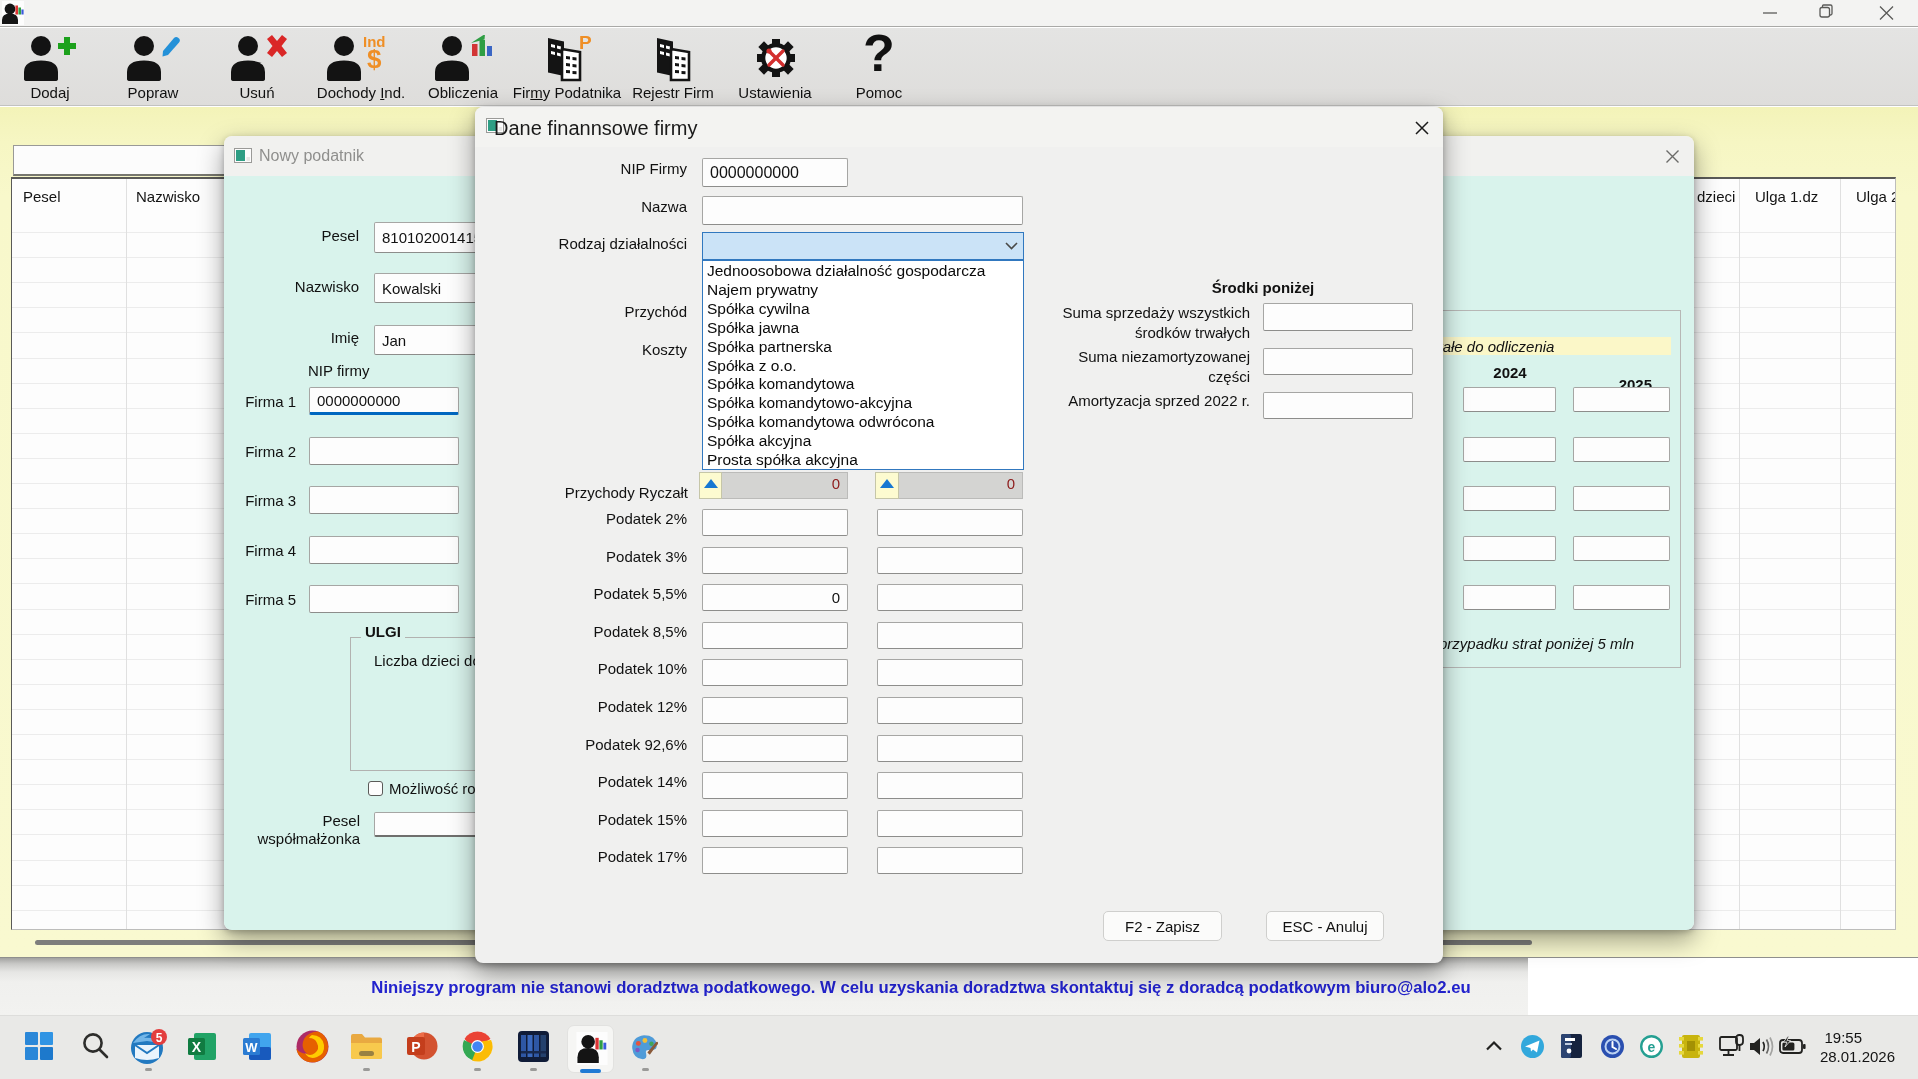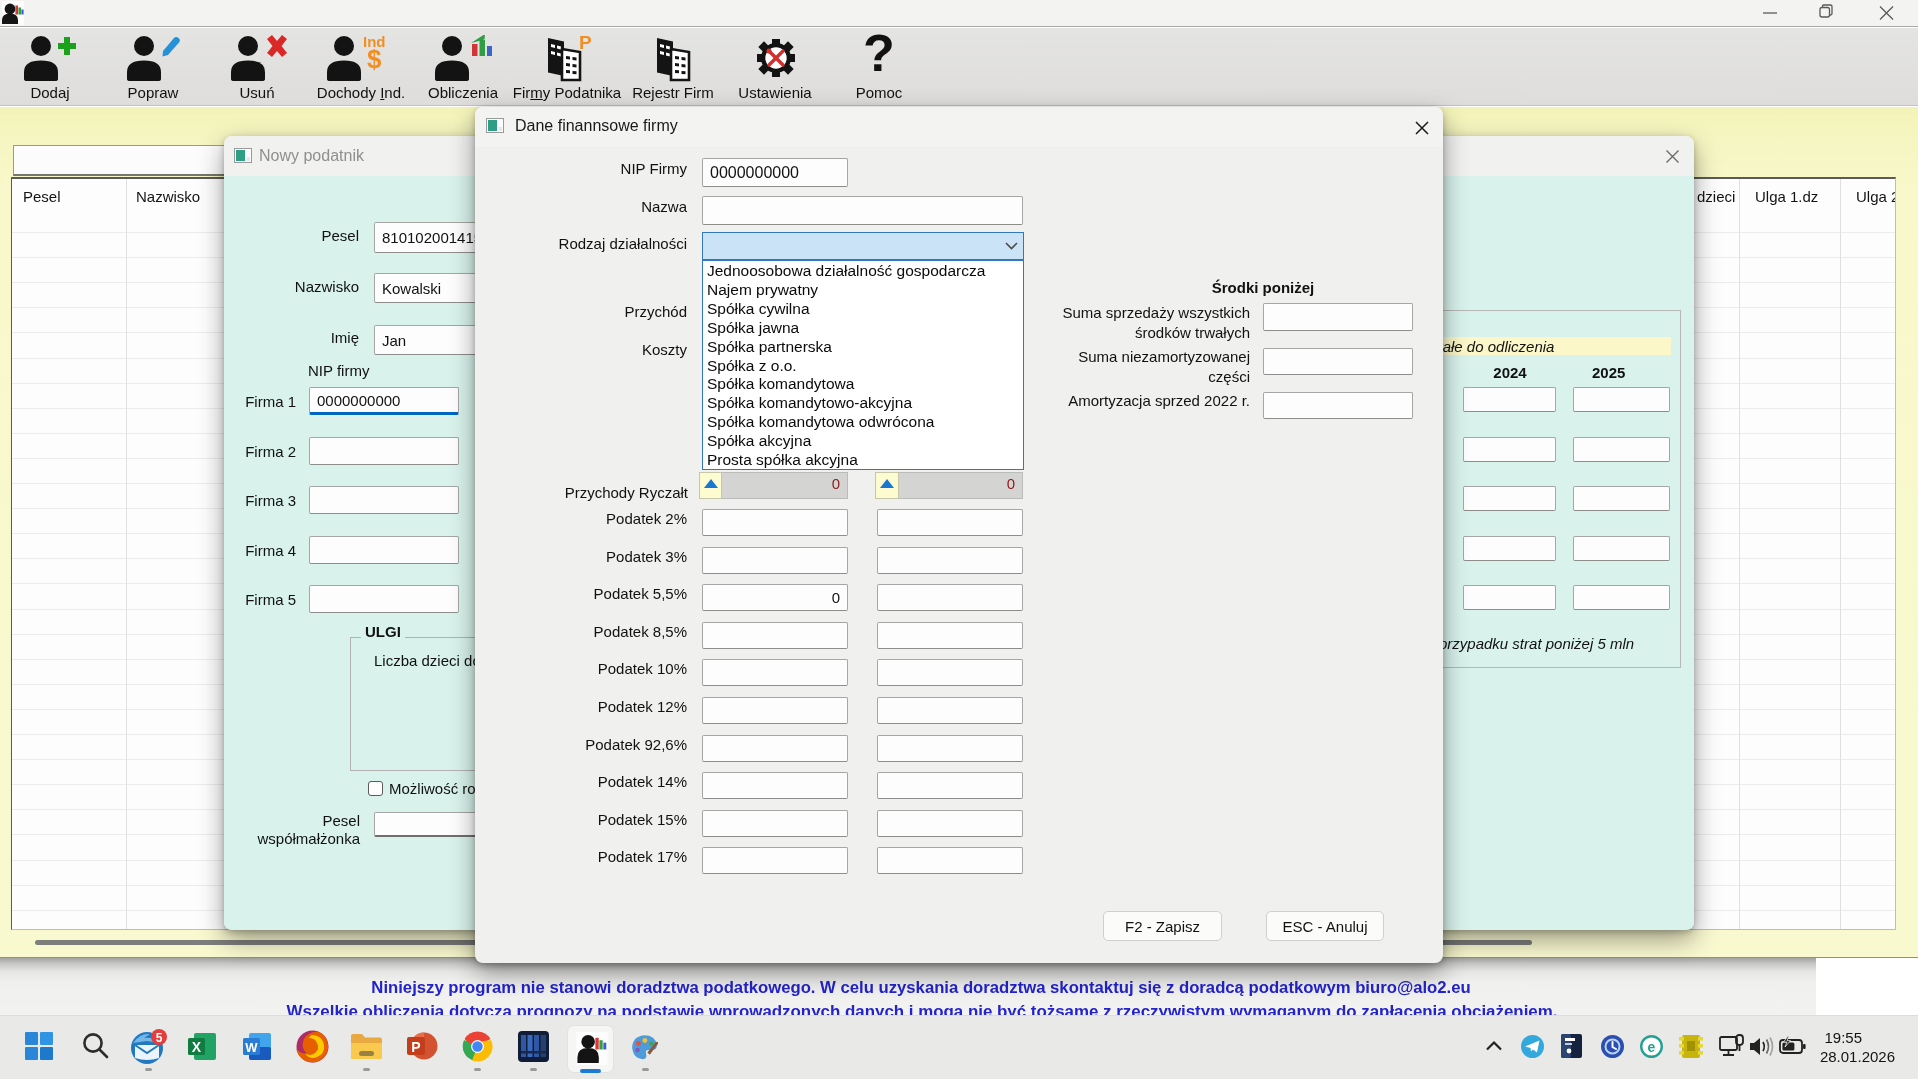--- a/index.html
+++ b/index.html
@@ -6,21 +6,21 @@
   html,body { width:1918px; height:1079px; overflow:hidden; }
   body { font-family:"Liberation Sans", sans-serif; position:relative; background:#fff; }
   .ab { position:absolute; }
   #titlebar { left:0; top:0; width:1918px; height:27px; background:#f3f3f2; border-bottom:1px solid #a9a9a7; }
   #toolbar { left:0; top:28px; width:1918px; height:78px; background:linear-gradient(180deg,#e4e4e3,#dedddb); border-bottom:1px solid #c2c2c0; }
   .titem { top:7px; height:66px; text-align:center; }
   .titem .lbl { position:absolute; bottom:0; left:50%; transform:translateX(-50%); font-size:15px; color:#111; white-space:nowrap; }
   #main { left:0; top:107px; width:1918px; height:851px;
      background:linear-gradient(180deg,#f3f3b8 0px,#f6f6c3 35px,#f8f8cb 90px,#f9f9d0 100%);
      border-bottom:1px solid #8f8f8d; }
-  #desktop { left:0; top:958px; width:1816px; height:57px;
+  #desktop { left:0; top:958px; width:1528px; height:57px;
      background:linear-gradient(180deg,#a2a2a0 0px,#c9c9c7 6px,#e6e6e4 14px,#f0f0ee 24px,#f2f2f0 100%);text-align:right; }
   #taskbar { left:0; top:1015px; width:1918px; height:64px; background:#e9e9e7; border-top:1px solid #dddddb; }
   .blue { font-weight:bold; color:#2323cd; white-space:nowrap; }
   .inp { position:absolute; background:#fdfdfd; border:1px solid #a6a6a4; border-bottom-color:#8d8d8b; border-radius:2px;
          font-size:15px; color:#111; padding-left:7px; display:flex; align-items:center; }
   .lblr { position:absolute; font-size:15px; color:#111; text-align:right; white-space:nowrap; transform:translateY(-50%); }
   .dlg { position:absolute; border-radius:8px; box-shadow:0 10px 26px rgba(0,0,0,0.38), 0 2px 6px rgba(0,0,0,0.22); }
   #np { left:224px; top:136px; width:1470px; height:794px; }
   #df { left:475px; top:107px; width:968px; height:856px; background:#f0f0ef; }
   #df::before { content:""; position:absolute; left:0; top:0; width:968px; height:40px; background:#f3f3f1; border-radius:8px 8px 0 0; }
@@ -148,21 +148,20 @@
     <div class="ab" style="left:11px;top:9px;font-size:15px;color:#141414">Pesel</div>
     <div class="ab" style="left:124px;top:9px;font-size:15px;color:#141414">Nazwisko</div>
     <div class="ab" style="left:1685px;top:9px;font-size:15px;color:#141414">dzieci</div>
     <div class="ab" style="left:1743px;top:9px;font-size:15px;color:#141414">Ulga 1.dz</div>
     <div class="ab" style="left:1844px;top:9px;font-size:15px;color:#141414;white-space:nowrap">Ulga 2.d</div>
   </div>
   <div class="ab" style="left:35px;top:833px;width:1497px;height:5px;background:#7e7e7c;border-radius:3px"></div>
   </div>
 <div id="desktop" class="ab">  
     <div class="blue ab" style="left:921px;top:20px;transform:translateX(-50%);font-size:16.7px">Niniejszy program nie stanowi doradztwa podatkowego. W celu uzyskania doradztwa skontaktuj się z doradcą podatkowym biuro@alo2.eu</div>
-  <div class="blue ab" style="left:922px;top:44px;transform:translateX(-50%);font-size:16.9px">Wszelkie obliczenia dotycza prognozy na podstawie wprowadzonych danych i moga nie być tożsame z rzeczywistym wymaganym do zapłacenia obciążeniem.</div>
   </div>
 <div id="np" class="ab dlg">  
     <div class="ab" style="left:0;top:0;width:1470px;height:40px;background:#f1f1ef;border-radius:8px 8px 0 0"></div>
   <div class="ab" style="left:0;top:40px;width:1470px;height:754px;background:#d9f3ec;border-radius:0 0 8px 8px"></div>
   <svg class="ab" style="left:10px;top:12px" width="18" height="15" viewBox="0 0 18 15">
     <rect x="0.5" y="0.5" width="17" height="14" fill="#fcfcfc" stroke="#9a9a98"></rect>
     <rect x="2" y="2" width="9" height="11" fill="#2e9e84"></rect>
     <path d="M12.5 9 L16 9 L16 13 L12.5 13 Z" fill="#e8e8e6"></path>
   </svg>
   <div class="ab" style="left:35px;top:11px;font-size:16px;color:#8f8f8d">Nowy podatnik</div>
@@ -190,40 +189,40 @@
   <div class="ab" style="left:137px;top:487px;font-size:15px;font-weight:bold;color:#111;background:#d9f3ec;padding:0 4px">ULGI</div>
   <div class="ab" style="left:150px;top:516px;font-size:15px;color:#111;white-space:nowrap">Liczba dzieci do lat 25</div>
   <div class="ab" style="left:144px;top:645px;width:15px;height:15px;background:#fdfdfd;border:1.5px solid #5a5a58;border-radius:3px"></div>
   <div class="ab" style="left:165px;top:644px;font-size:15px;color:#111;white-space:nowrap">Możliwość rozliczenia z małżonkiem</div>
   <div class="ab" style="left:0;top:676px;width:136px;font-size:15px;color:#111;text-align:right;line-height:18px">Pesel<br>współmałżonka</div>
   <div class="inp" style="left:150px;top:676px;width:160px;height:25px;border-bottom:2px solid #6f6f6d"></div>
   <div class="ab" style="left:1061px;top:174px;width:396px;height:358px;border:1px solid #b7b7b5"></div>
   <div class="ab" style="left:1066px;top:201px;width:381px;height:18px;background:#fbf7c8"></div>
   <div class="ab" style="left:1152px;top:202px;font-size:15px;font-style:italic;color:#111;white-space:nowrap">Środki trwałe do odliczenia</div>
   <div class="ab" style="left:1256px;top:228px;width:60px;text-align:center;font-size:15px;font-weight:bold;color:#111">2024</div>
-  <div class="ab" style="left:1368px;top:228px;width:60px;text-align:left;font-size:15px;font-weight:bold;color:#111">2025</div>
+  <div class="ab" style="left:1368px;top:240px;width:60px;text-align:right;font-size:15px;font-weight:bold;color:#111">2025</div>
   <div class="inp" style="left:1239px;top:251px;width:93px;height:25px"></div>
   <div class="inp" style="left:1349px;top:251px;width:97px;height:25px"></div>
   <div class="inp" style="left:1239px;top:301px;width:93px;height:25px"></div>
   <div class="inp" style="left:1349px;top:301px;width:97px;height:25px"></div>
   <div class="inp" style="left:1239px;top:350px;width:93px;height:25px"></div>
   <div class="inp" style="left:1349px;top:350px;width:97px;height:25px"></div>
   <div class="inp" style="left:1239px;top:400px;width:93px;height:25px"></div>
   <div class="inp" style="left:1349px;top:400px;width:97px;height:25px"></div>
   <div class="inp" style="left:1239px;top:449px;width:93px;height:25px"></div>
   <div class="inp" style="left:1349px;top:449px;width:97px;height:25px"></div>
   <div class="ab" style="left:1200px;top:499px;font-size:15px;font-style:italic;color:#111;white-space:nowrap">w przypadku strat poniżej 5 mln</div>
   </div>
 <div id="df" class="ab dlg">  
     <svg class="ab" style="left:11px;top:11px" width="18" height="15" viewBox="0 0 18 15">
     <rect x="0.5" y="0.5" width="17" height="14" fill="#fcfcfc" stroke="#9a9a98"></rect>
     <rect x="2" y="2" width="9" height="11" fill="#2e9e84"></rect>
     <path d="M12.5 9 L16 9 L16 13 L12.5 13 Z" fill="#e8e8e6"></path>
   </svg>
-  <div class="ab" style="left:40px;top:10px;font-size:16px;color:#1a1a1a">Dane finannsowe firmy</div>
+  <div class="ab" style="left:19px;top:10px;font-size:20px;color:#1a1a1a">Dane finannsowe firmy</div>
   <svg class="ab" style="left:940px;top:14px" width="14" height="14" viewBox="0 0 14 14" stroke="#1a1a1a" stroke-width="1.5">
       <path d="M1 1 L13 13 M13 1 L1 13"></path>
     </svg>
   <div class="lblr" style="right:756px;top:61px">NIP Firmy</div>
   <div class="inp" style="left:227px;top:51px;width:146px;height:29px;font-size:16px">0000000000</div>
   <div class="lblr" style="right:756px;top:99px">Nazwa</div>
   <div class="inp" style="left:227px;top:89px;width:321px;height:29px"></div>
   <div class="lblr" style="right:756px;top:136px">Rodzaj działalności</div>
   <div class="ab" style="left:227px;top:125px;width:322px;height:28px;background:#cbe3f7;border:1px solid #3178bf"></div>
   <svg class="ab" style="left:530px;top:135px" width="13" height="8" viewBox="0 0 13 8" fill="none" stroke="#4a4a48" stroke-width="1.6">

